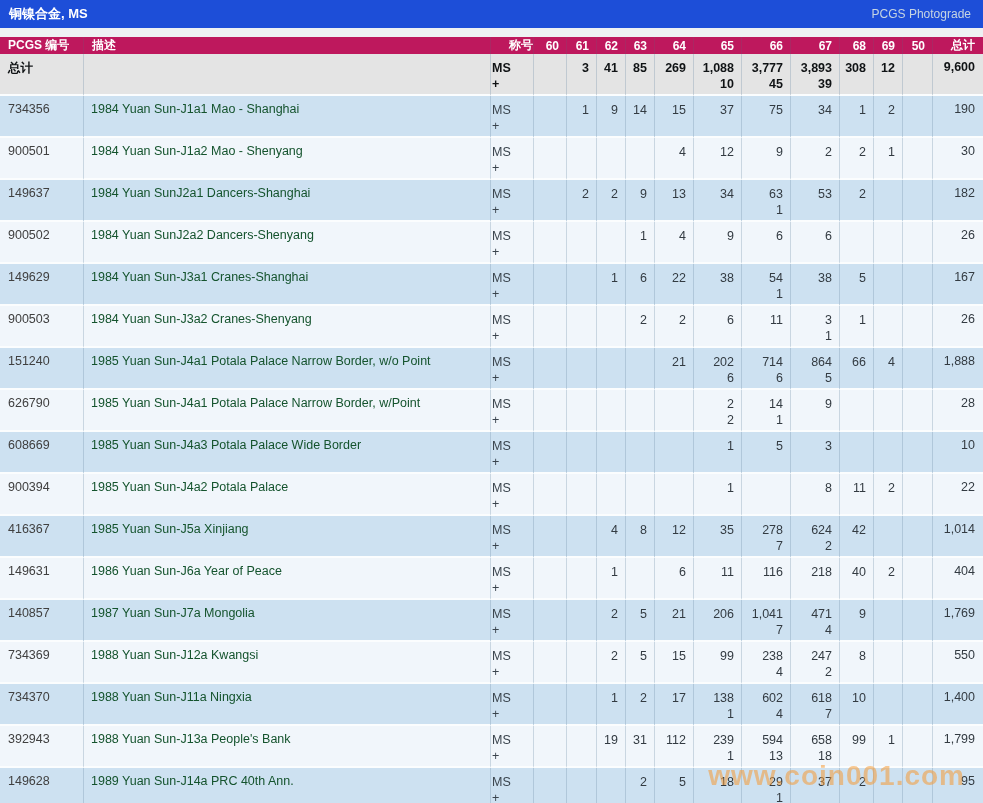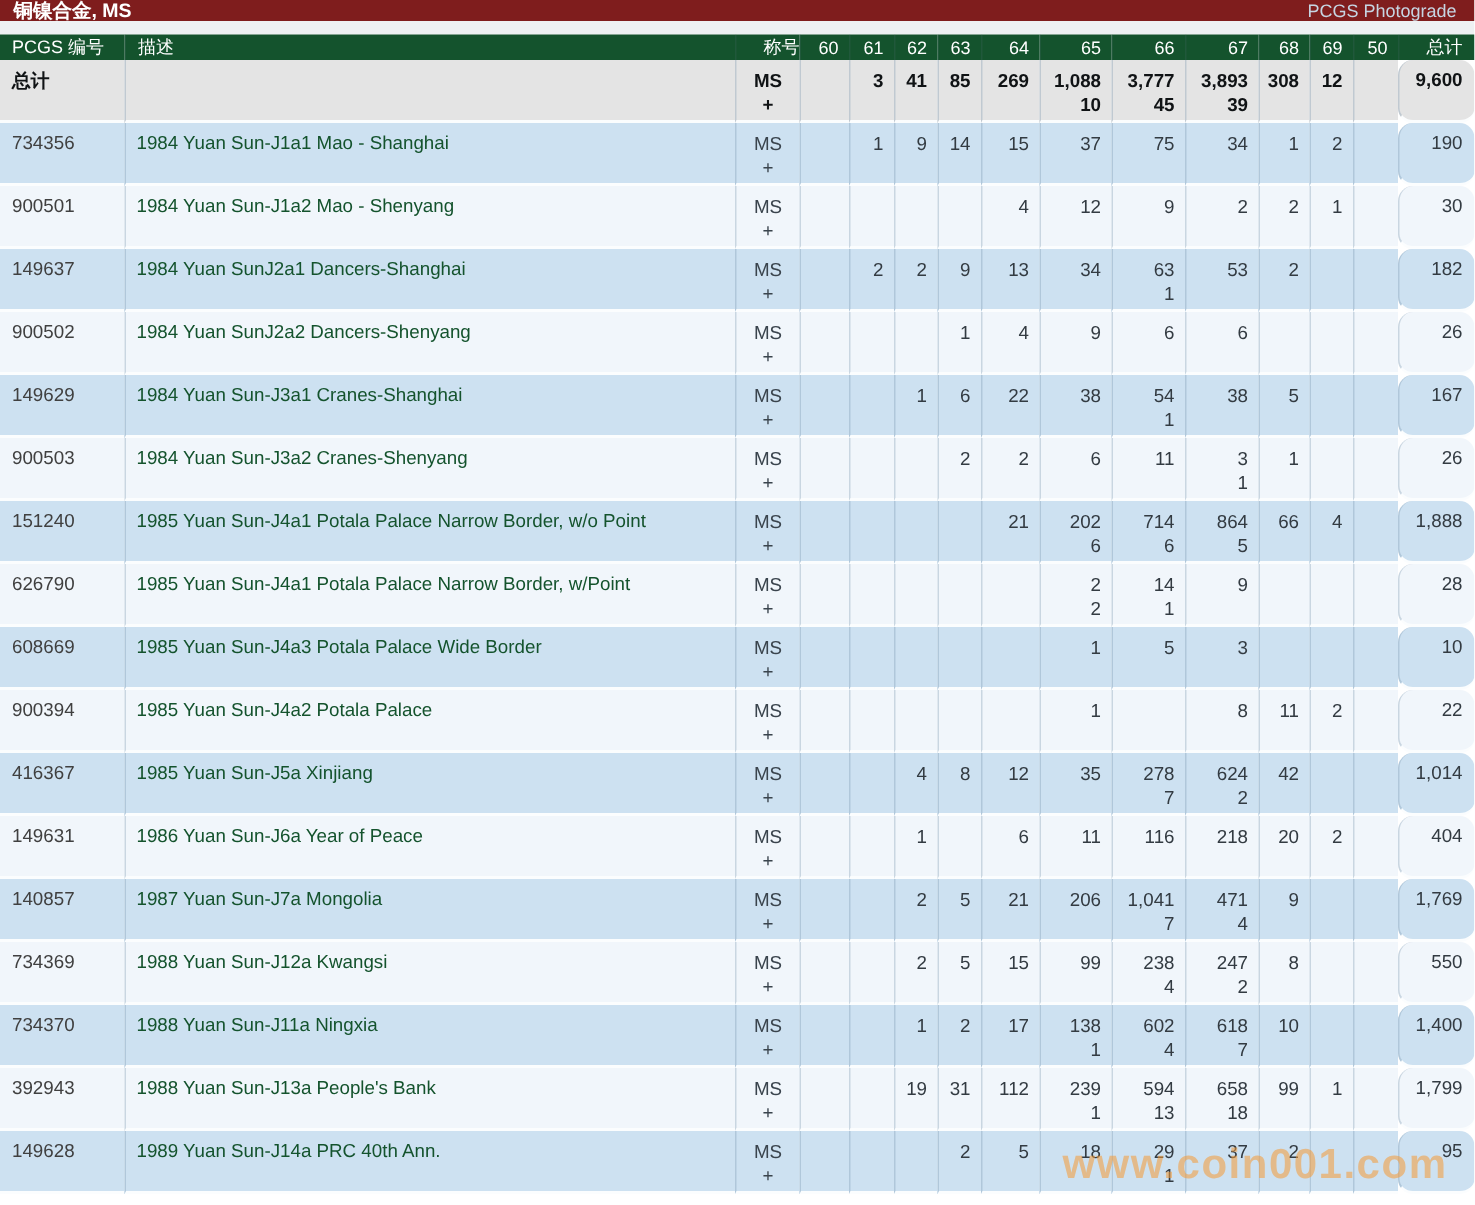--- a/index.html
+++ b/index.html
@@ -2,52 +2,52 @@
 <html><head>
 <meta charset="utf-8">
 <style>
   html,body{margin:0;padding:0;}
   body{
     width:983px;height:803px;overflow:hidden;position:relative;
     background:#ffffff;
     font-family:"Liberation Sans","DejaVu Sans",sans-serif;
   }
   .titlebar{
-    height:14px;background:#7f1d1d;
+    height:28px;background:#1d4ed8;
     display:flex;align-items:center;justify-content:space-between;
     padding:0 12px 0 9px;
   }
   .title{color:#ffffff;font-weight:bold;font-size:13px;}
   .photograde{color:#c6d5e2;font-size:12px;text-decoration:none;cursor:pointer;}
   .gapbar{height:9px;background:#eef1f3;}
   table{border-collapse:separate;border-spacing:0;table-layout:fixed;width:983px;}
   thead th{
-    background:#14532d;color:#ffffff;font-weight:normal;font-size:12px;
+    background:#be185d;color:#ffffff;font-weight:bold;font-size:12px;
     height:15px;padding:0;vertical-align:middle;
     border-left:1px solid rgba(90,110,130,0.18);
   }
   thead th:first-child{border-left:none;}
   th.num-h,th.desc-h{text-align:left;padding-left:8px;}
   th.desig-h{text-align:right;}
   th.grade-h{text-align:right;padding-right:7px;}
   th.total-h{text-align:right;padding-right:8px;}
   td{
     vertical-align:top;box-sizing:border-box;height:42px;
     border-bottom:2px solid #fbfdfe;
   }
   td + td{border-left:1px solid rgba(110,140,165,0.30);}
   tr.row-blue td{background:#cde1f1;}
   tr.row-light td{background:#f1f6fb;}
   tr.totals-row td{background:#e4e4e4;font-weight:bold;color:#101315;}
   .num-cell{padding:6px 4px 0 8px;font-size:12.5px;}
   .num-cell a{color:#404040;text-decoration:none;}
   .desc-cell{padding:6px 6px 0 7px;font-size:12.5px;color:#14532d;}
-  .desig-cell{text-align:center;padding-top:6px;font-size:12.5px;color:#3a444d;margin-left:21px;}
+  .desig-cell{padding-top:6px;font-size:12.5px;color:#3a444d;margin-left:21px;}
   .grade-cell{padding:6px 7px 0 2px;text-align:right;font-size:12.5px;color:#333b42;}
-  .total-cell{padding:6px 8px 0 2px;text-align:right;font-size:12.5px;color:#333b42;border-radius:10px;}
+  .total-cell{padding:6px 8px 0 2px;text-align:right;font-size:12.5px;color:#333b42;}
   .g-main,.g-plus{line-height:16px;min-height:16px;}
   tr.totals-row .num-cell{color:#101315;font-size:12.5px;}
   .watermark{
     position:absolute;top:760px;right:18px;
     font-size:28px;font-weight:bold;letter-spacing:1px;
     color:#f59b37;opacity:0.55;pointer-events:none;
   }
 </style>
 </head>
 <body>
@@ -789,21 +789,21 @@
         </td>
         <td class="grade-cell">
           <div class="g-main">116</div>
           <div class="g-plus"></div>
         </td>
         <td class="grade-cell">
           <div class="g-main">218</div>
           <div class="g-plus"></div>
         </td>
         <td class="grade-cell">
-          <div class="g-main">20</div>
+          <div class="g-main">40</div>
           <div class="g-plus"></div>
         </td>
         <td class="grade-cell">
           <div class="g-main">2</div>
           <div class="g-plus"></div>
         </td>
         <td class="grade-cell">
           <div class="g-main"></div>
           <div class="g-plus"></div>
         </td>

